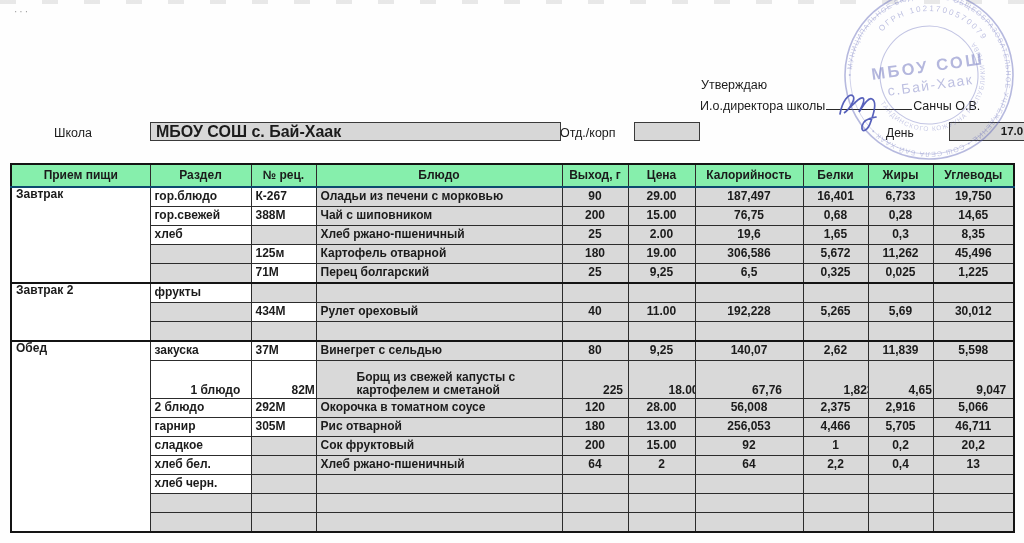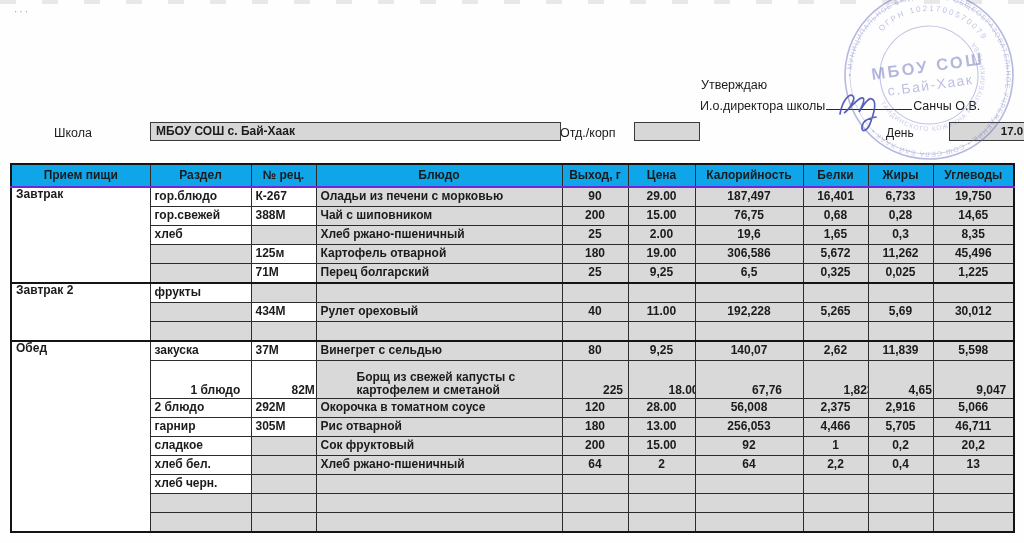--- a/index.html
+++ b/index.html
@@ -27,21 +27,21 @@
     position:absolute;left:949px;top:122px;width:70px;height:17px;
     background:#d7d7d7;border:1px solid #3a3a3a;
     font-size:11.5px;font-weight:600;text-align:center;line-height:17px;padding-left:48px;
   }
 
   
   .school-label{position:absolute;left:20px;top:126px;font-size:12.5px;margin-left:34px;}
   .school-box{
     position:absolute;left:150px;top:122px;width:404px;height:17px;
     background:#d7d7d7;border:1px solid #3a3a3a;
-    font-size:12px;font-weight:600;line-height:17px;padding-left:5px;
+    font-size:16px;font-weight:600;line-height:17px;padding-left:5px;
   }
   .dept-label{position:absolute;left:560px;top:126px;font-size:12.5px;}
   .dept-box{
     position:absolute;left:634px;top:122px;width:64px;height:17px;
     background:#d7d7d7;border:1px solid #3a3a3a;
   }
 
   
   .stamp{position:absolute;left:838px;top:-16px;width:182px;height:182px;
          opacity:.72;pointer-events:none;transform:rotate(-8deg);}
@@ -51,21 +51,21 @@
     position:absolute;left:10px;top:163px;width:1004px;
     border-collapse:collapse;table-layout:fixed;
     border:2px solid #141414;
   }
   table.menu th, table.menu td{
     border:1px solid #2c2c2c;
     font-size:12px;font-weight:600;
     padding:0 4px;line-height:1.1;
     overflow:hidden;
   }
-  table.menu th{height:21px;text-align:center;background:#0ea5e9;border-bottom:2px solid #6d28d9;}
+  table.menu th{height:21px;text-align:center;background:#86efac;border-bottom:2px solid #0c4a6e;}
   table.menu td{height:18px;}
   tr.tall td{height:36px;vertical-align:bottom;padding-bottom:1px;padding-left:40px;}
   tr.sec td{border-top:2px solid #141414;}
   .c-gray{background:#d9d9d9;}
   .c-white{background:#fff;}
   td.meal{vertical-align:top;background:#fff;}
   td.num{text-align:center;}
 </style>
 </head>
 <body>

